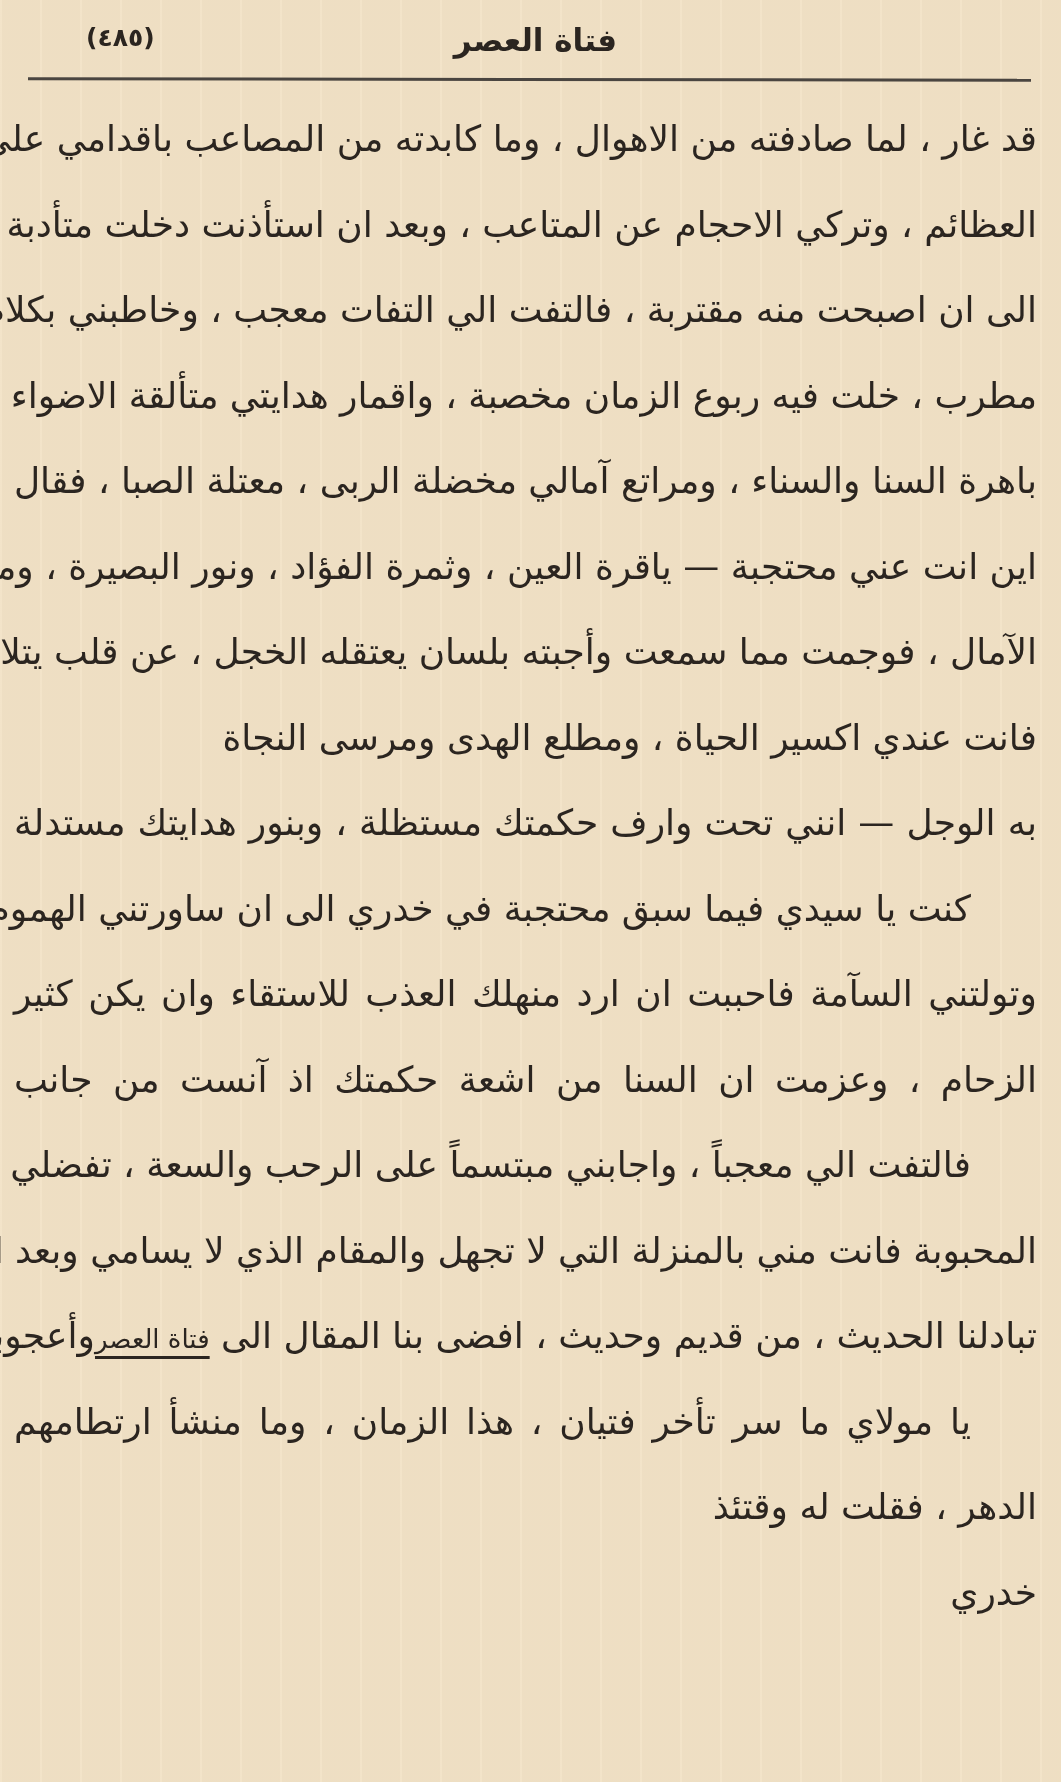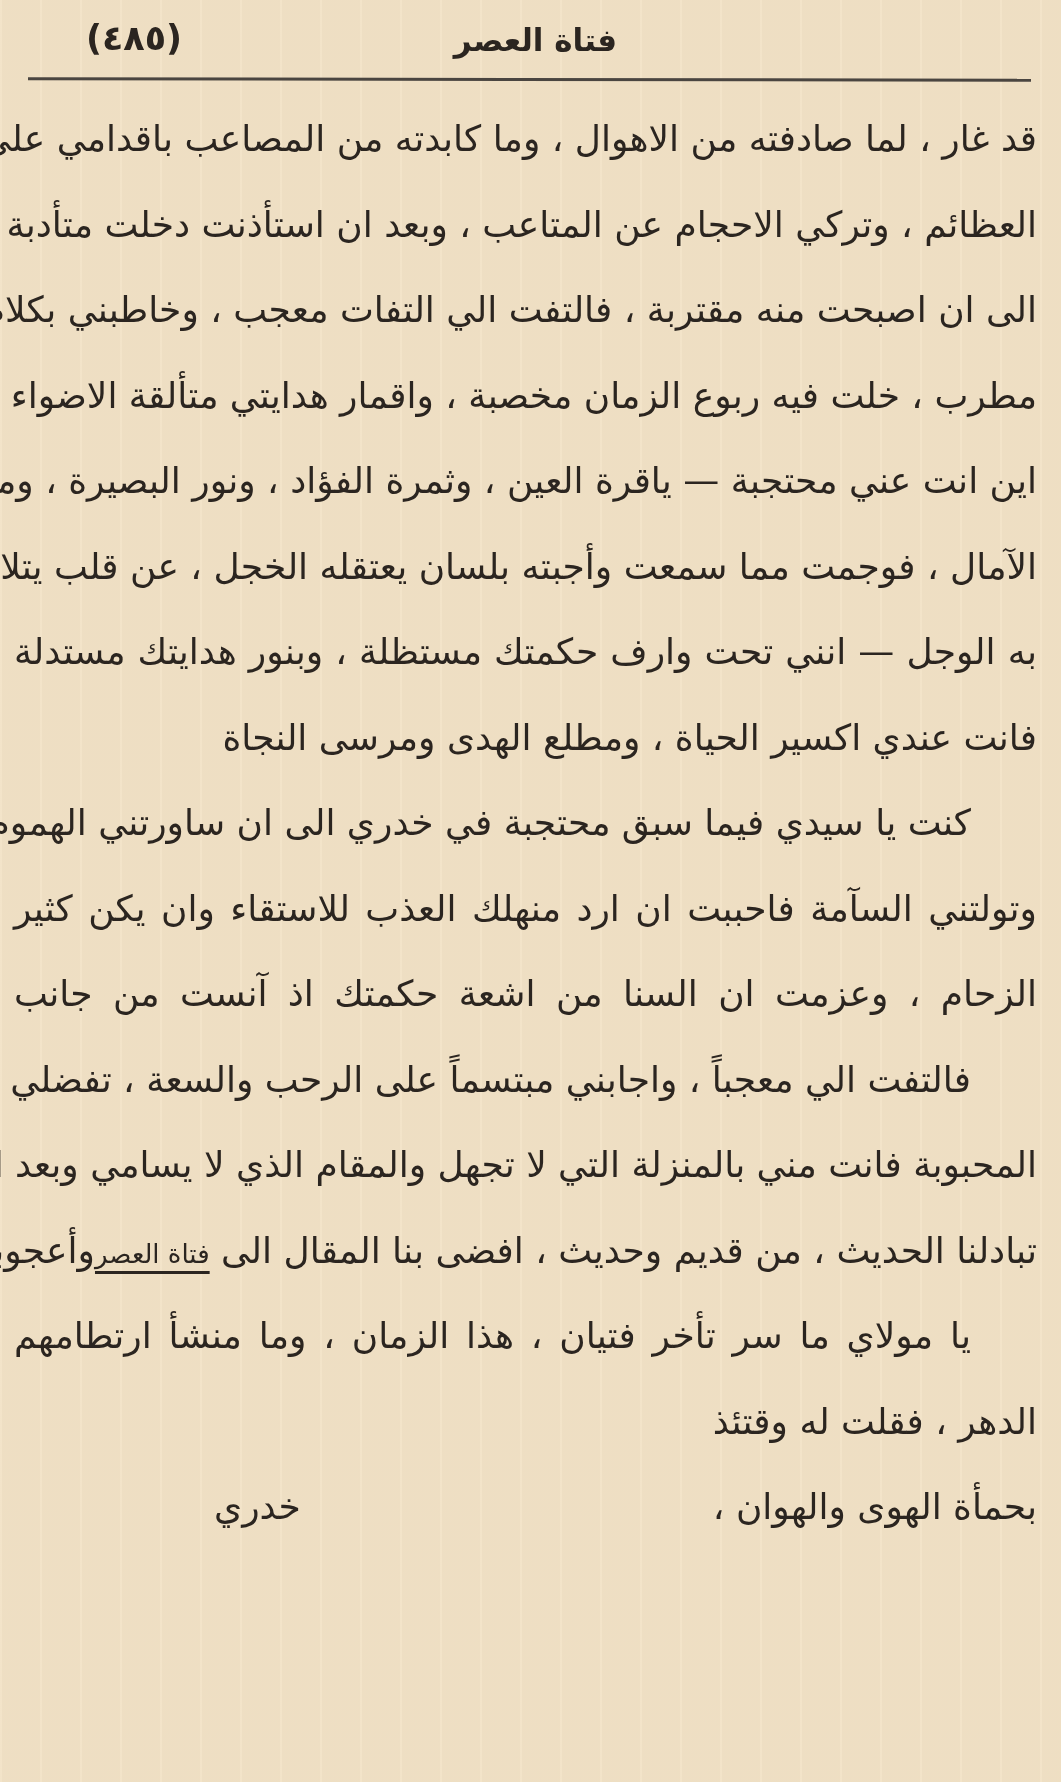--- a/index.html
+++ b/index.html
@@ -38,21 +38,21 @@
       top: 6px;
       text-align: center;
       font-size: 31px;
       font-weight: bold;
       line-height: 40px;
     }
     .page-number {
       position: absolute;
       left: 56px;
       top: 4px;
-      font-size: 35px;
+      font-size: 25px;
       font-weight: bold;
       letter-spacing: 2px;
       direction: ltr;
       line-height: 40px;
     }
     .head-rule {
       position: absolute;
       top: 78px;
       left: 28px;
       width: 1003px;
@@ -103,31 +103,31 @@
     <div class="head-title">فتاة العصر</div>
     <div class="page-number">(٤٨٥)</div>
   </div>
   <div class="head-rule"></div>
 
   <div class="body-text">
     <span class="line">قد غار ، لما صادفته من الاهوال ، وما كابدته من المصاعب باقدامي على</span>
     <span class="line">العظائم ، وتركي الاحجام عن المتاعب ، وبعد ان استأذنت دخلت متأدبة ،</span>
     <span class="line">الى ان اصبحت منه مقتربة ، فالتفت الي التفات معجب ، وخاطبني بكلام</span>
     <span class="line">مطرب ، خلت فيه ربوع الزمان مخصبة ، واقمار هدايتي متألقة الاضواء</span>
+    <span class="line">باهرة السنا والسناء ، ومراتع آمالي مخضلة الربى ، معتلة الصبا ، فقال</span>
     <span class="line">اين انت عني محتجبة — ياقرة العين ، وثمرة الفؤاد ، ونور البصيرة ، ومستودع</span>
     <span class="line">الآمال ، فوجمت مما سمعت وأجبته بلسان يعتقله الخجل ، عن قلب يتلاعب</span>
+    <span class="line short">فانت عندي اكسير الحياة ، ومطلع الهدى ومرسى النجاة</span>
     <span class="line">به الوجل — انني تحت وارف حكمتك مستظلة ، وبنور هدايتك مستدلة</span>
-    <span class="line short">فانت عندي اكسير الحياة ، ومطلع الهدى ومرسى النجاة</span>
     <span class="line indent">كنت يا سيدي فيما سبق محتجبة في خدري الى ان ساورتني الهموم</span>
     <span class="line">وتولتني السآمة فاحببت ان ارد منهلك العذب للاستقاء وان يكن كثير</span>
     <span class="line">الزحام ، وعزمت ان السنا من اشعة حكمتك اذ آنست من جانب</span>
     <span class="line indent">فالتفت الي معجباً ، واجابني مبتسماً على الرحب والسعة ، تفضلي ايتها</span>
     <span class="line">المحبوبة فانت مني بالمنزلة التي لا تجهل والمقام الذي لا يسامي وبعد ان</span>
     <span class="line"><span>تبادلنا الحديث ، من قديم وحديث ، افضى بنا المقال الى</span> <span class="underlined">فتاة العصر</span><span>وأعجوبة</span></span>
     <span class="line indent">يا مولاي ما سر تأخر فتيان ، هذا الزمان ، وما منشأ ارتطامهم</span>
     <span class="line short">الدهر ، فقلت له وقتئذ</span>
     <span class="line short last-line">
-        <span>بحمأة الهوى والهوان ،</span>
         <span>خدري</span>
       </span>
   </div>
 
 </div>
 
 </body></html>

